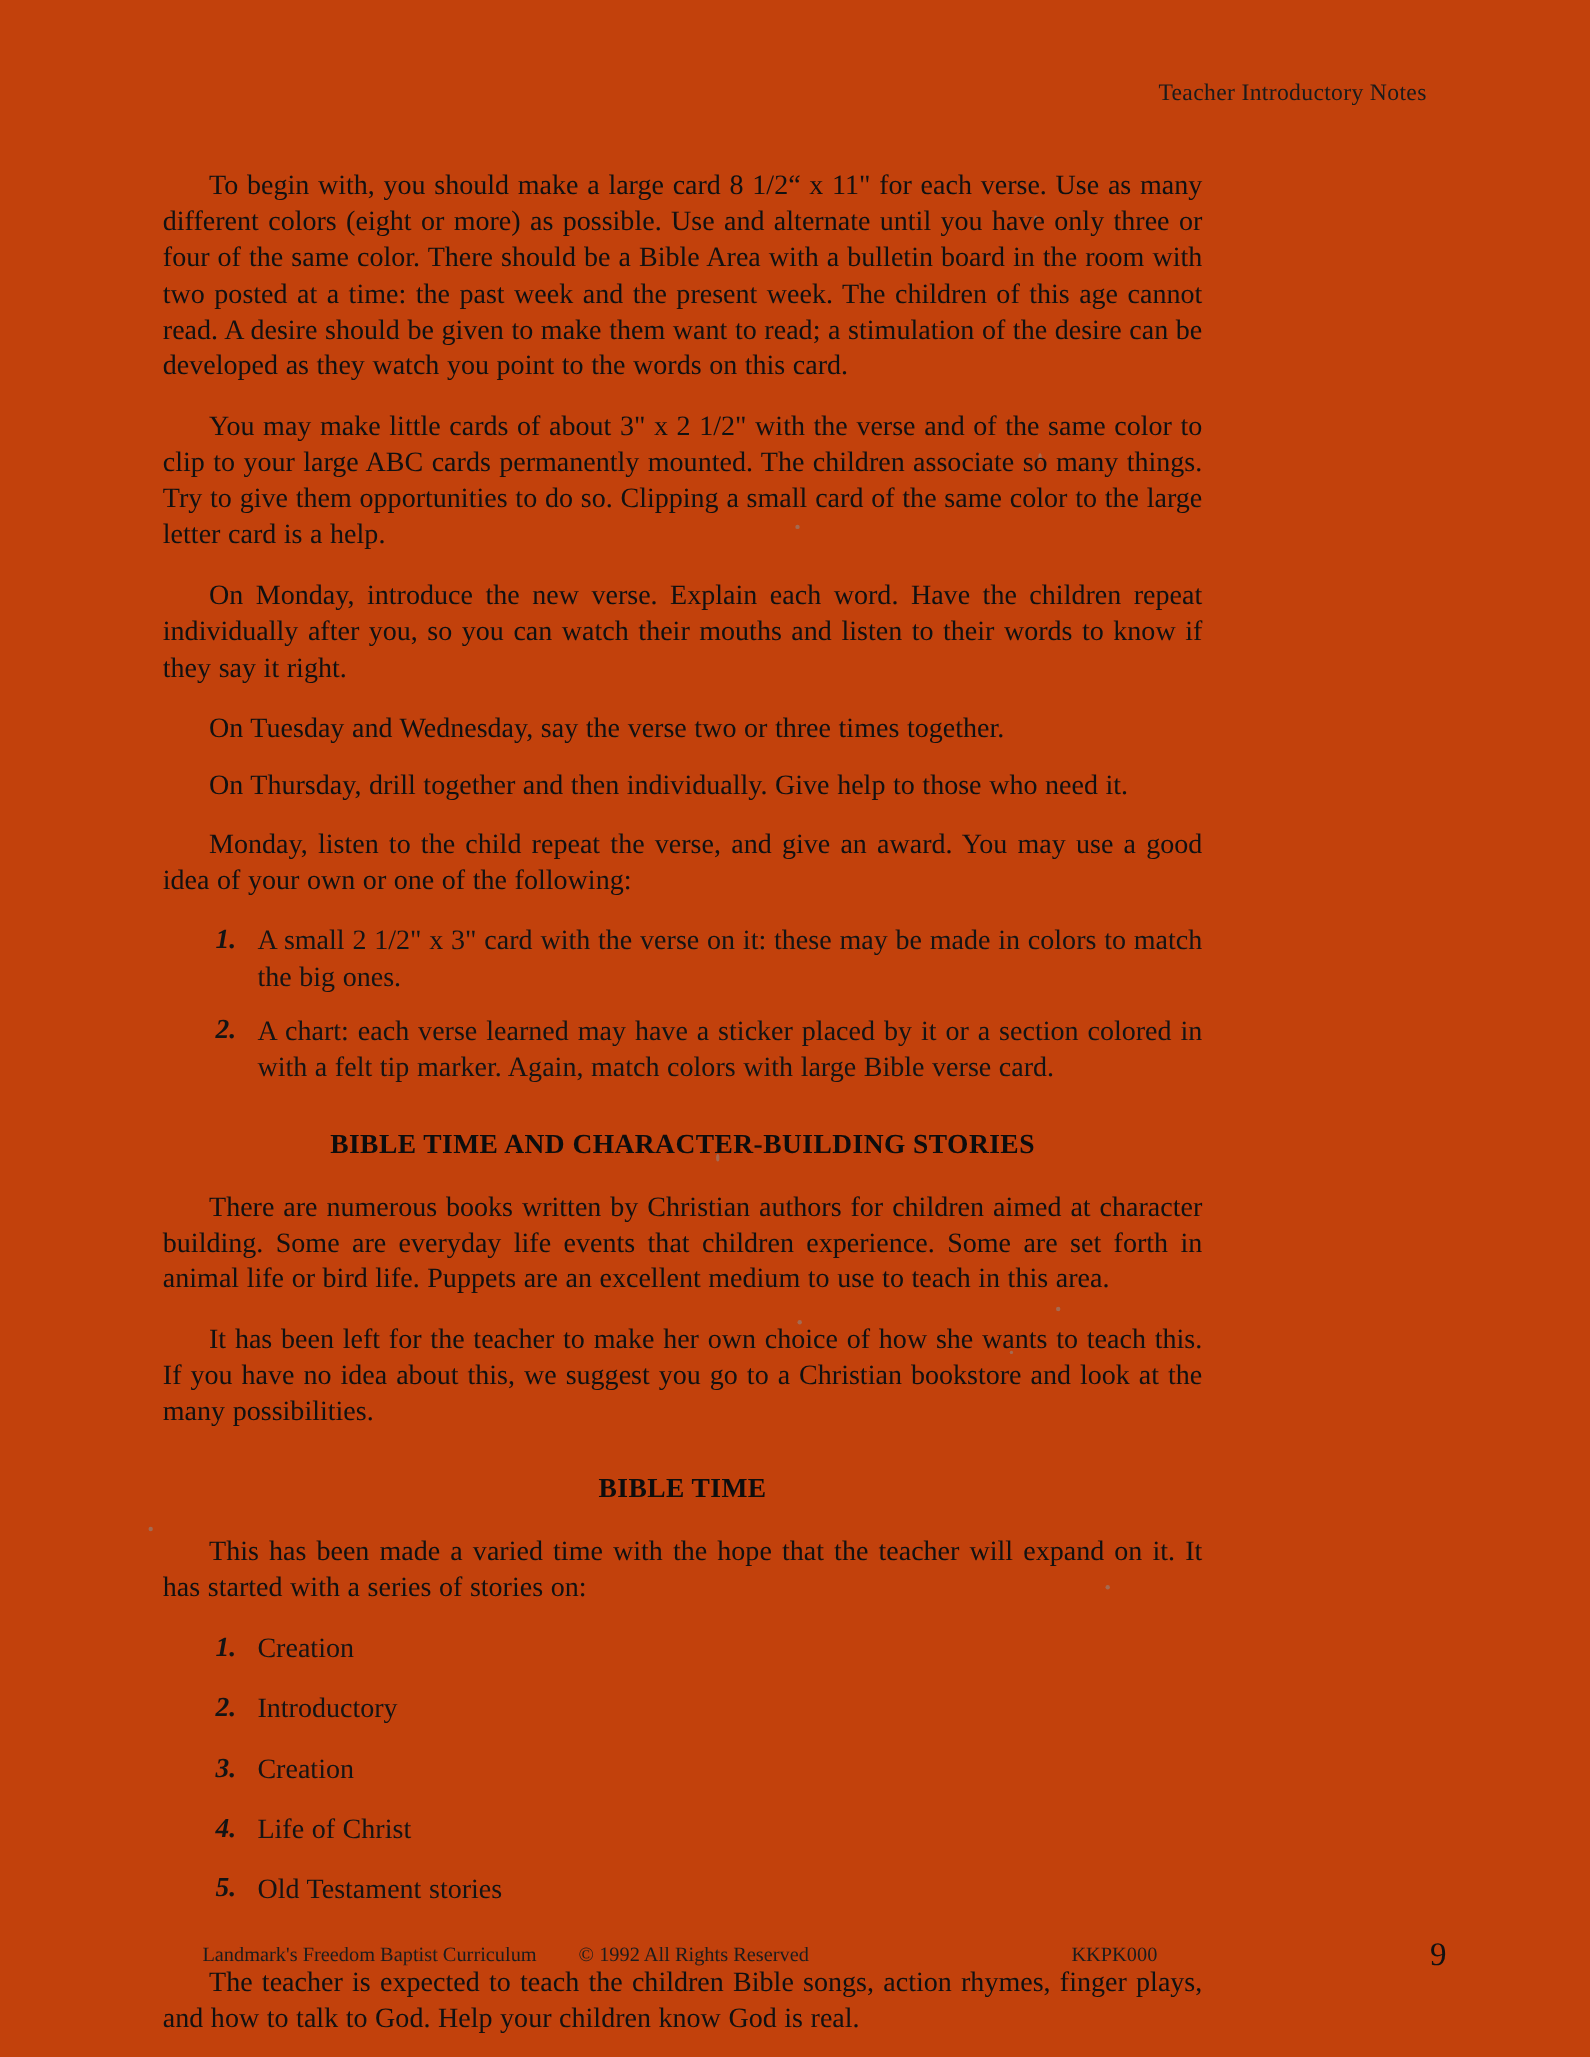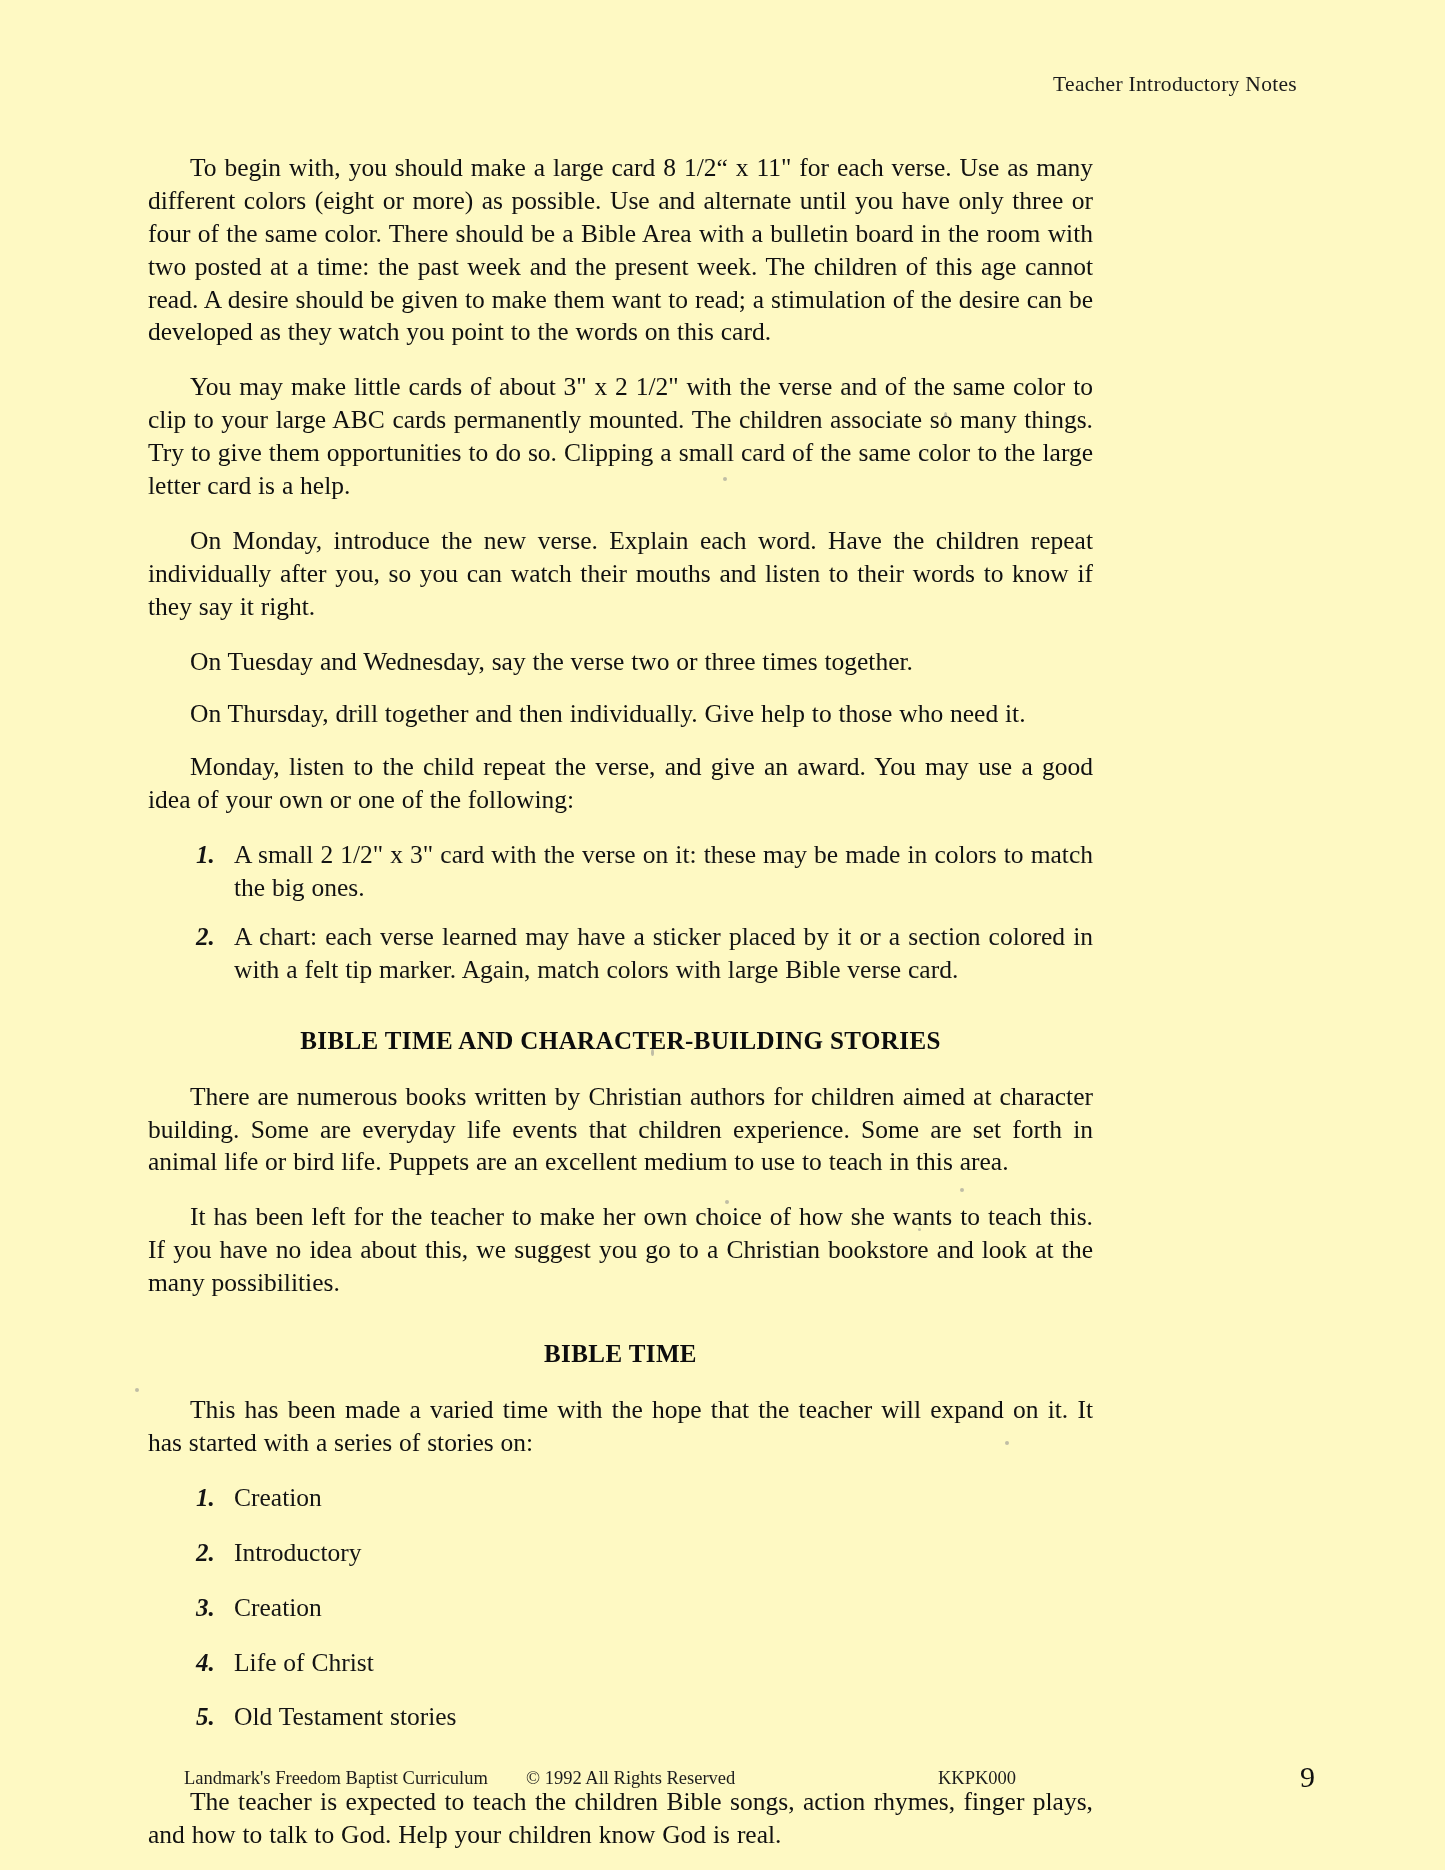--- a/index.html
+++ b/index.html
@@ -12,21 +12,21 @@
     height: 1870px;
     font-family: "Liberation Serif", "DejaVu Serif", serif;
     color: #141414;
     position: relative;
     overflow: hidden;
   }
   .page {
     position: relative;
     width: 1445px;
     height: 1870px;
-    background: #fef9c3;
+    background: #c2410c;
     box-sizing: border-box;
   }
 
   
   .running-head {
     position: absolute;
     top: 72px;
     right: 148px;
     font-size: 21.5px;
     letter-spacing: 0.3px;
@@ -120,21 +120,21 @@
   .footer .f-mid {
     position: absolute;
     left: 378px;
     top: 0;
     font-size: 18.5px;
     color: #1c1c1c;
     white-space: nowrap;
   }
   .footer .f-code {
     position: absolute;
-    left: 790px;
+    left: 826px;
     top: 0;
     font-size: 18.5px;
     color: #1c1c1c;
     white-space: nowrap;
   }
   .footer .f-page {
     position: absolute;
     right: 0;
     top: -8px;
     font-size: 30px;

